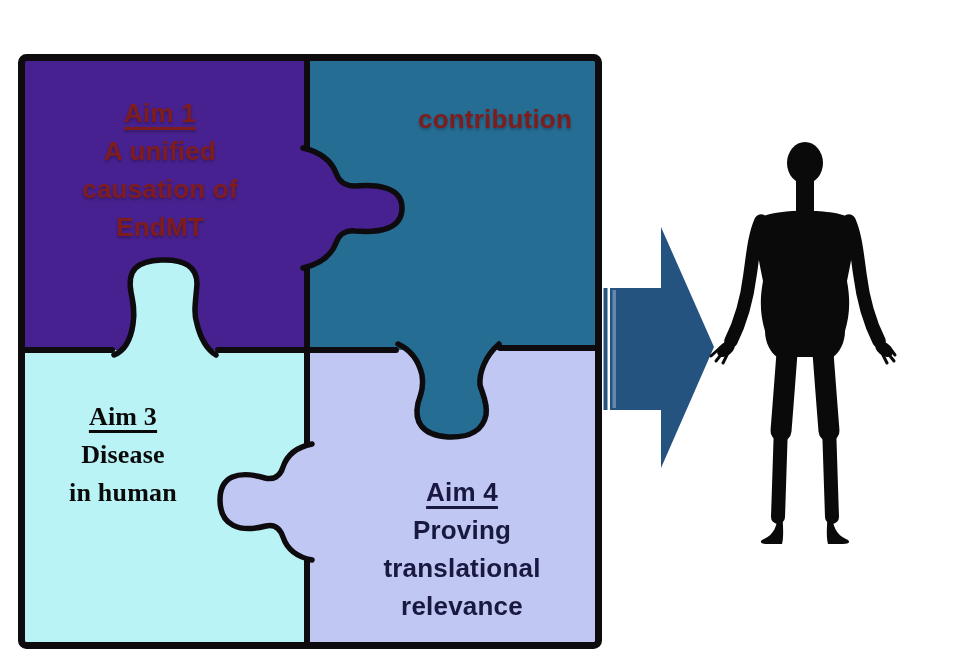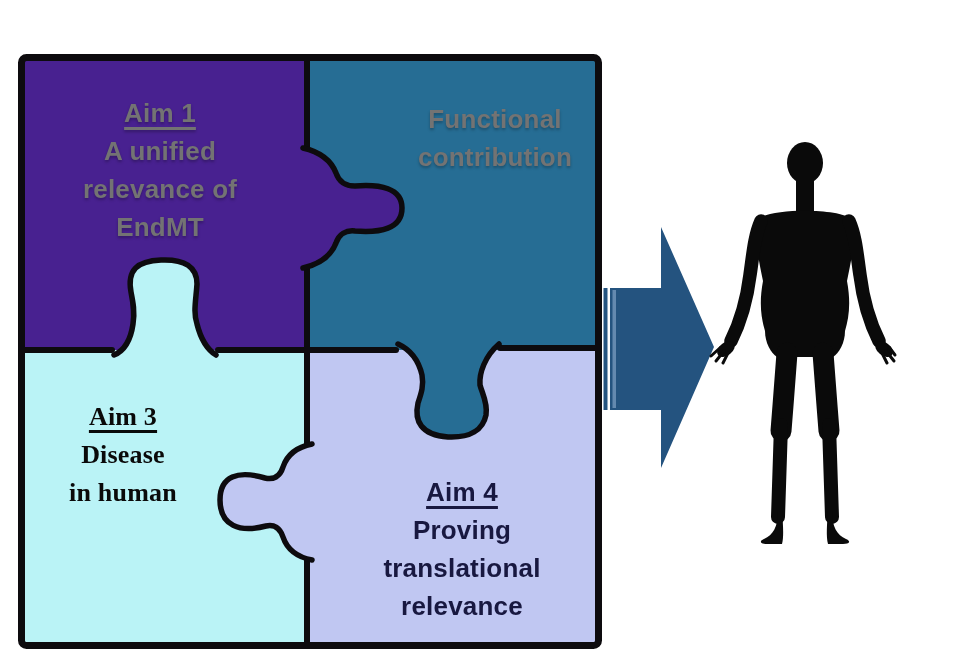--- a/index.html
+++ b/index.html
@@ -17,21 +17,21 @@
     font-weight:bold;
     font-size:26px;
     line-height:38px;
     letter-spacing:0.2px;
   }
   .aim-title{
     text-decoration:underline;
     text-decoration-thickness:3px;
     text-underline-offset:5px;
   }
-  .aim-light{color:#737373;text-shadow:0 2px 3px rgba(0,0,0,0.28);text-align:center;}
+  .aim-light{color:#7f1d1d;text-shadow:0 2px 3px rgba(0,0,0,0.28);text-align:center;}
   .aim-dark{color:#0a0a0a;font-family:Liberation Serif, serif;}
   .aim-navy{color:#181840;}
   .limb{fill:none;stroke:#0a0a0a;}
   .knob{stroke:#0d0b0e;stroke-width:5.5;stroke-linecap:round;stroke-linejoin:round;}
   .outline{stroke:#0d0b0e;fill:none;}
 </style>
 </head>
 <body>
 
 <div class="canvas">
@@ -87,26 +87,25 @@
       <path class="limb" stroke-width="14" stroke-linecap="round" d="M74,284 C73,312 72,342 71,376"></path>
       <path class="limb" stroke-width="14" stroke-linecap="round" d="M122,284 C123,312 124,342 125,376"></path>
       <path d="M71,370 C71,386 66,394 57,398 C52,400 53,403 60,403 L75,403 C77,396 76,382 75,370 Z"></path>
       <path d="M125,370 C125,386 130,394 139,398 C144,400 143,403 136,403 L121,403 C119,396 120,382 121,370 Z"></path>
     </g>
   </svg>
 
   <div class="aim-text aim-light" style="left:30px;top:94px;width:260px;">
     <div class="aim-title">Aim 1</div>
     <div class="aim-line">A unified</div>
-    <div class="aim-line">relevance of</div>
+    <div class="aim-line">causation of</div>
     <div class="aim-line">EndMT</div>
   </div>
 
   <div class="aim-text aim-light" style="left:365px;top:100px;width:260px;">
-    <div class="aim-line">Functional</div>
     <div class="aim-line">contribution</div>
   </div>
 
   <div class="aim-text aim-dark" style="left:23px;top:398px;width:200px;">
     <div class="aim-title">Aim 3</div>
     <div class="aim-line">Disease</div>
     <div class="aim-line">in human</div>
   </div>
 
   <div class="aim-text aim-navy" style="left:342px;top:473px;width:240px;">

